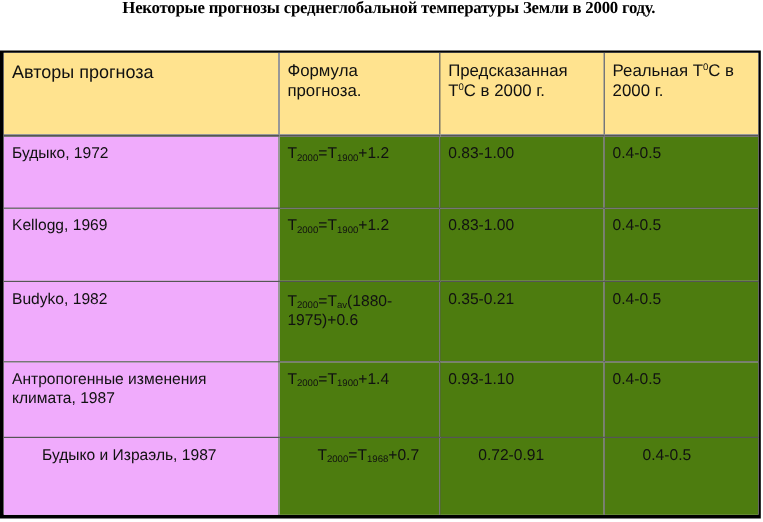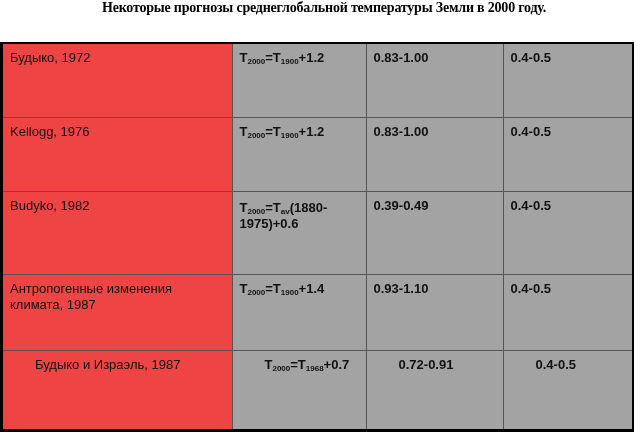--- a/index.html
+++ b/index.html
@@ -64,23 +64,23 @@
       background: #FFE38F;
       border-bottom: 2px solid #555;
       font-size: 14px;
       line-height: 17px;
     }
     tr.header td.col-author {
       font-size: 15px;
       padding-top: 8px;
     }
     td.col-author-cell {
-      background: #ef4444;
+      background: #f0abfc;
     }
-    td.white { background: #a3a3a3; font-weight: bold; }
+    td.white { background: #4d7c0f; }
     sub {
       font-size: 8px;
       vertical-align: -2px;
       line-height: 0;
     }
     sup {
       font-size: 8px;
       vertical-align: 5px;
       line-height: 0;
     }
@@ -96,39 +96,53 @@
 
 <div class="table-wrap">
   <table>
     <colgroup>
       <col class="c1">
         <col class="c2">
         <col class="c3">
         <col class="c4">
     </colgroup>
     <tbody>
+        <tr class="header" style="height:56px">
+      <td class="col-author">
+        <span>Авторы прогноза</span>
+      </td>
+      <td>
+        <span>Формула прогноза.</span>
+      </td>
+      <td>
+        <span>Предсказанная T</span><sup>0</sup><span>C в 2000 г.</span>
+      </td>
+      <td>
+        <span>Реальная  T</span><sup>0</sup><span>C в 2000 г.</span>
+      </td>
+    </tr>
 
     <tr style="height:49px">
       <td class="col-author-cell">Будыко, 1972</td>
       <td class="white"><span>T</span><sub>2000</sub><span>=T</span><sub>1900</sub><span>+1.2</span></td>
       <td class="white">0.83-1.00</td>
       <td class="white">0.4-0.5</td>
     </tr>
 
     <tr style="height:49px">
-      <td class="col-author-cell">Kellogg, 1976</td>
+      <td class="col-author-cell">Kellogg, 1969</td>
       <td class="white"><span>T</span><sub>2000</sub><span>=T</span><sub>1900</sub><span>+1.2</span></td>
       <td class="white">0.83-1.00</td>
       <td class="white">0.4-0.5</td>
     </tr>
 
     <tr style="height:55px">
       <td class="col-author-cell">Budyko, 1982</td>
       <td class="white" style="padding-top:8px"><span>T</span><sub>2000</sub><span>=T</span><sub>av</sub><span>(1880-1975)+0.6</span></td>
-      <td class="white">0.39-0.49</td>
+      <td class="white">0.35-0.21</td>
       <td class="white">0.4-0.5</td>
     </tr>
 
 
     <tr style="height:51px">
       <td class="col-author-cell">Антропогенные изменения климата, 1987</td>
       <td class="white"><span>T</span><sub>2000</sub><span>=T</span><sub>1900</sub><span>+1.4</span></td>
       <td class="white">0.93-1.10</td>
       <td class="white">0.4-0.5</td>
     </tr>

